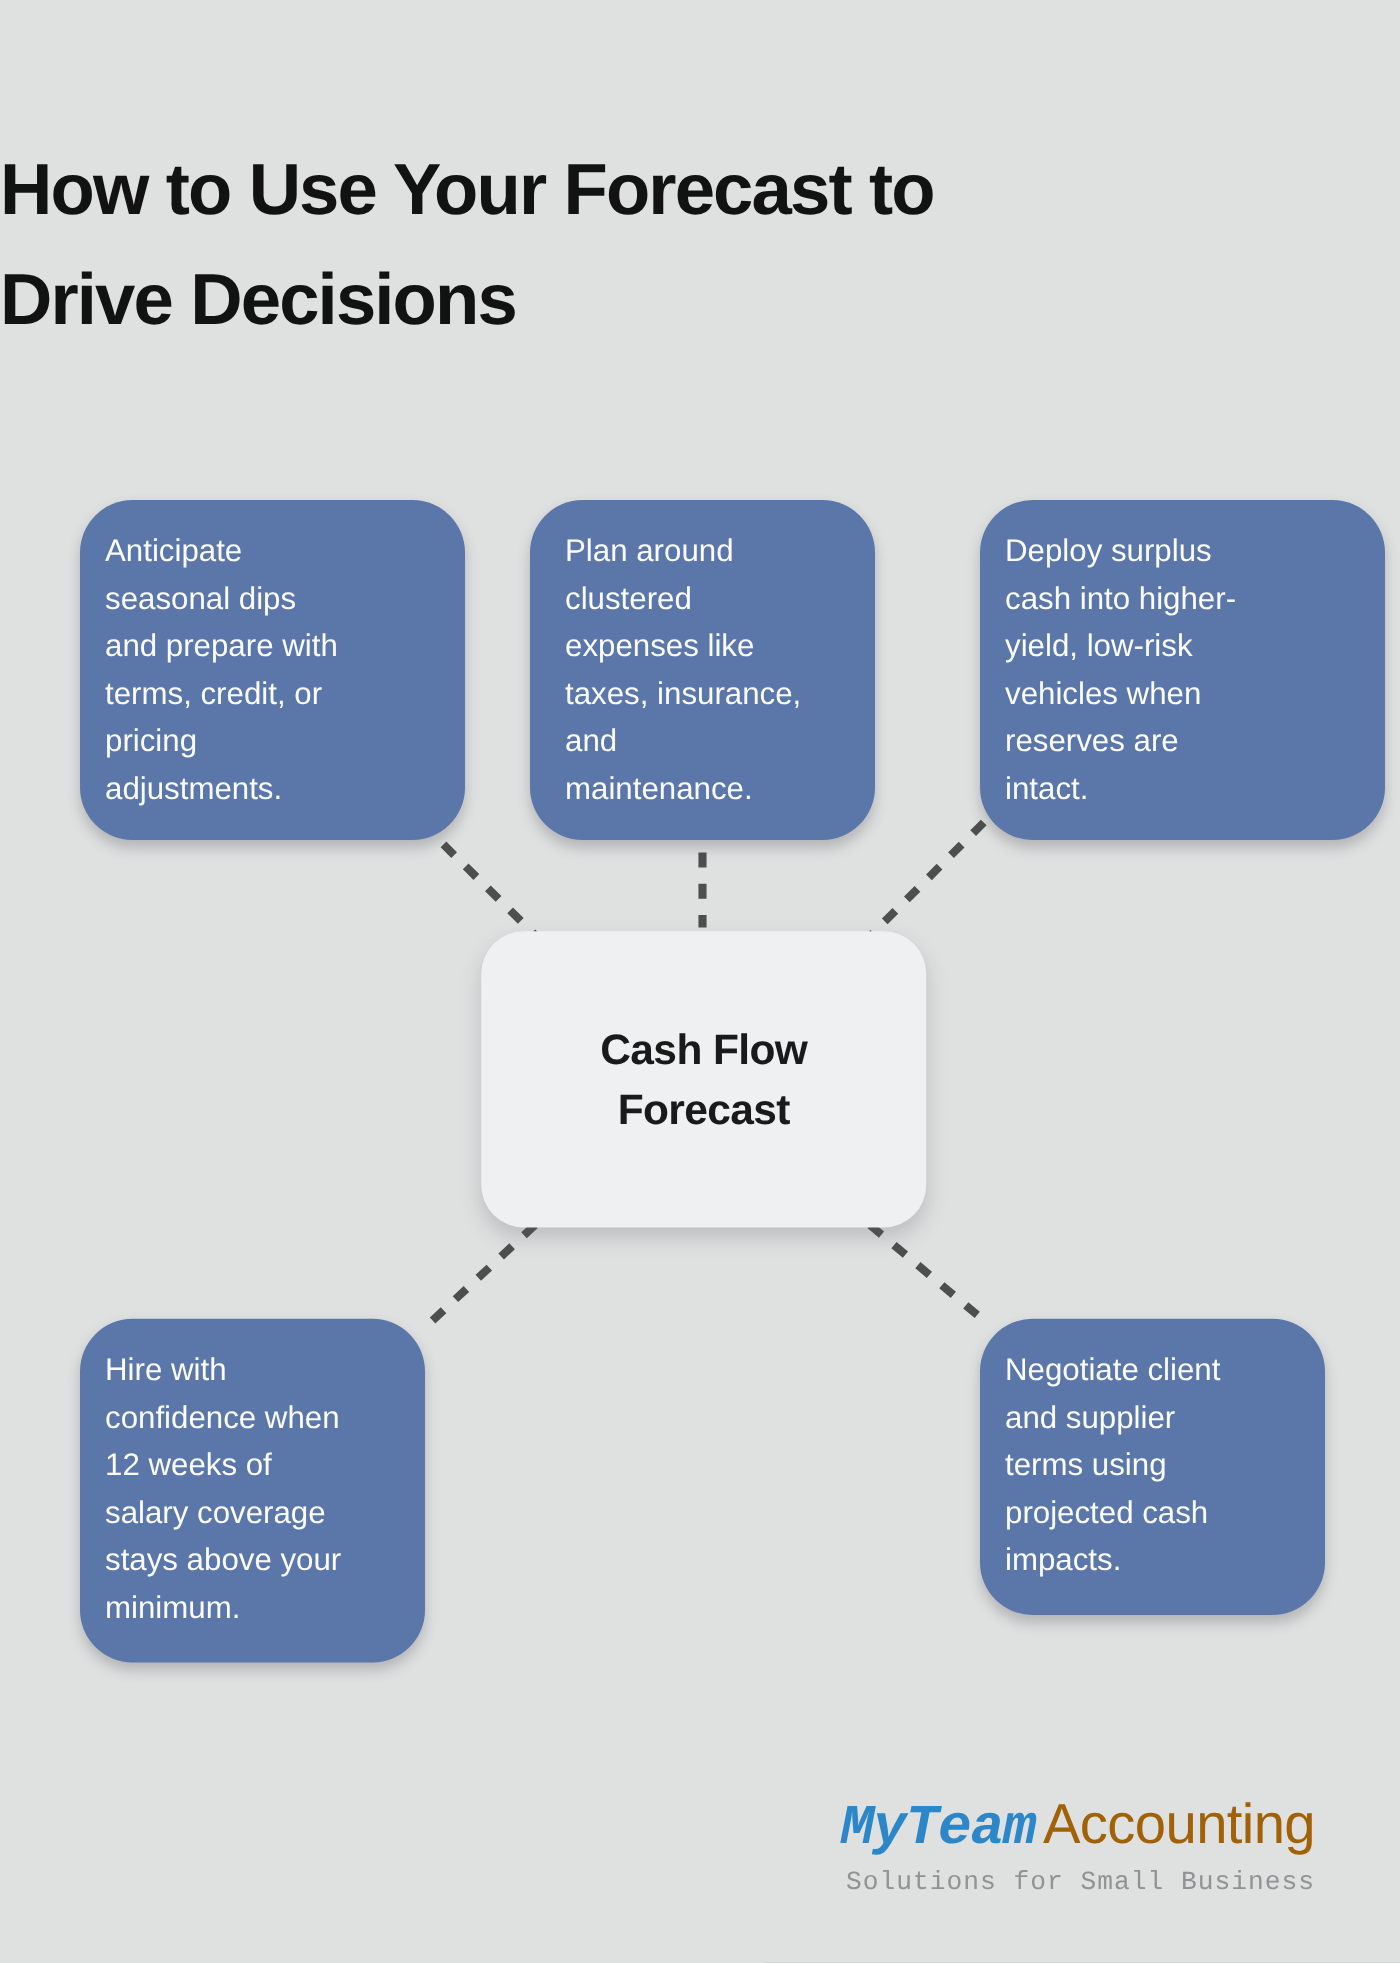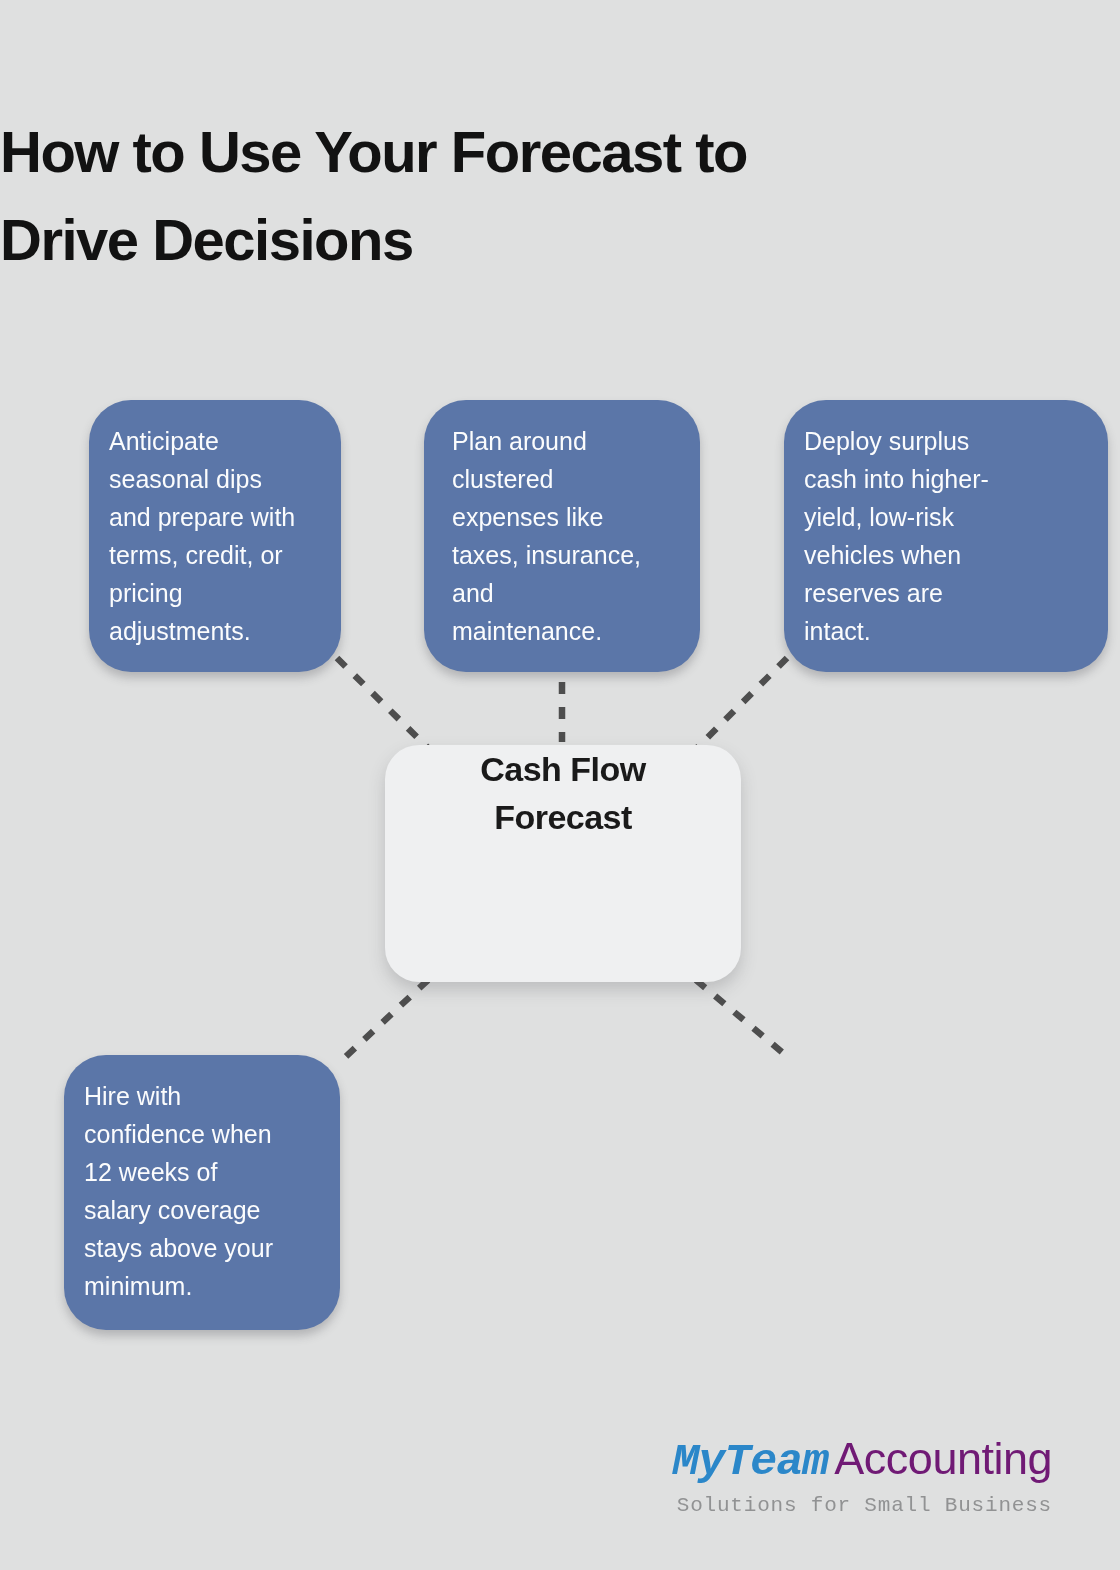--- a/index.html
+++ b/index.html
@@ -40,34 +40,34 @@
     position: absolute;
     background: #5b76a8;
     border-radius: 42px;
     box-shadow: 0 6px 10px rgba(70,70,75,0.28);
     color: #fbfcfd;
     font-size: 25px;
     line-height: 38px;
     padding: 22px 18px 20px 20px;
     white-space: pre-line;
   }
-  .node-1 { left: 64px;  top: 400px; width: 252px; height: 272px; margin-left: 25px; }
+  .node-1 { left: 64px;  top: 400px; width: 308px; height: 272px; }
   .node-2 { left: 424px; top: 400px; width: 276px; height: 272px; padding-left: 28px; }
   .node-3 { left: 784px; top: 400px; width: 324px; height: 272px; }
   .node-4 { left: 64px;  top: 1055px; width: 276px; height: 275px; }
   .node-5 { left: 784px; top: 1055px; width: 276px; height: 237px; }
   .center-node {
     position: absolute;
     left: 385px; top: 745px;
     width: 356px; height: 237px;
     background: #eff0f1;
     border-radius: 34px;
     box-shadow: 0 8px 16px rgba(90,90,95,0.25);
     display: flex;
-    align-items: flex-start;
+    align-items: center;
     justify-content: center;
   }
   .center-label {
     font-weight: 700;
     font-size: 34px;
     line-height: 48px;
     color: #1a1a1a;
     text-align: center;
     white-space: pre-line;
     letter-spacing: -0.5px;
@@ -87,21 +87,21 @@
     font-style: italic;
     font-weight: 700;
     font-size: 45px;
     color: #2b87c9;
     letter-spacing: -1px;
   }
   .logo-rest {
     font-family: "Liberation Sans", sans-serif;
     font-weight: 400;
     font-size: 45px;
-    color: #701a75;
+    color: #a16207;
     margin-left: 6px;
     letter-spacing: -0.5px;
   }
   .logo-tagline {
     font-family: Liberation Mono, monospace;
     font-size: 21px;
     color: #919293;
     letter-spacing: 0.8px;
     margin-top: 2px;
   }
@@ -139,20 +139,25 @@
 yield, low-risk
 vehicles when
 reserves are
 intact.</div>
   <div class="node node-4">Hire with
 confidence when
 12 weeks of
 salary coverage
 stays above your
 minimum.</div>
+  <div class="node node-5">Negotiate client
+and supplier
+terms using
+projected cash
+impacts.</div>
 
   <div class="center-node">
     <div class="center-label">Cash Flow
 Forecast</div>
   </div>
 
   <div class="logo">
     <div class="logo-main">
       <span class="logo-script">MyTeam</span><span class="logo-rest">Accounting</span>
     </div>

